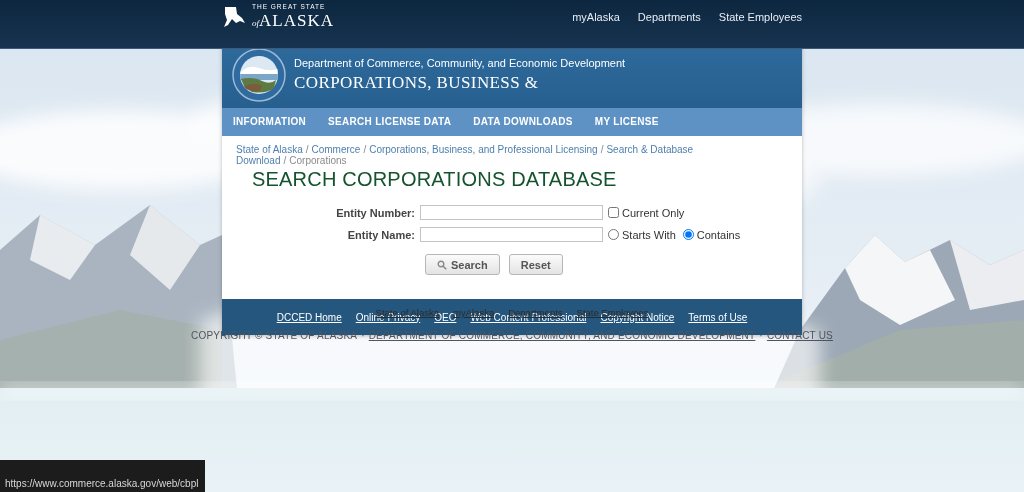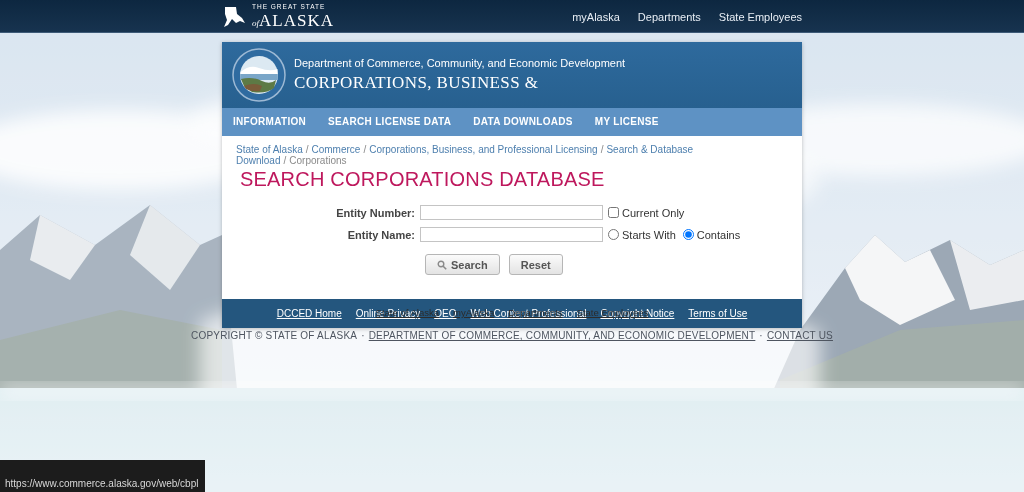--- a/index.html
+++ b/index.html
@@ -3,21 +3,21 @@
 <meta charset="utf-8">
 <style>
   * { margin:0; padding:0; box-sizing:border-box; }
   html,body { width:1024px; height:492px; overflow:hidden; font-family:"Liberation Sans", sans-serif; }
   body { position:relative; background:#dce7f0; }
 
   
   .bg { position:absolute; left:0; top:0; width:1024px; height:492px; z-index:0; }
 
   
-  .topbar { position:absolute; left:0; top:0; width:1024px; height:33px;
+  .topbar { position:absolute; left:0; top:0; width:1024px; height:49px;
     background:linear-gradient(#0d2740,#17334f); z-index:3;
     border-bottom:1px solid #3d5a78; }
   .topbar-inner { position:absolute; left:222px; top:0; width:580px; height:33px;
     display:flex; align-items:center; justify-content:space-between; }
   .ak-logo { display:flex; align-items:center; gap:4px; color:#fff; cursor:pointer; }
   .ak-logo-text { line-height:1; }
   .ak-tagline { font-size:6.5px; letter-spacing:1px; display:block; margin-bottom:1px; }
   .ak-name { font-family:"Liberation Serif", serif; font-size:17px; letter-spacing:1px; }
   .ak-of { font-family:"Liberation Serif", serif; font-style:italic; font-size:9px; }
   .topbar-links { display:flex; gap:18px; }
@@ -37,39 +37,39 @@
   .navbar { height:28px; background:#5e92c4; display:flex; align-items:center; }
   .navbar a { color:#fff; font-size:10px; font-weight:600; letter-spacing:.3px;
     padding:0 11px; line-height:28px; text-decoration:none; cursor:pointer; }
 
   .card-body { background:#fff; padding:8px 14px 24px 14px; }
 
   .breadcrumb { font-size:10px; color:#8a8a8a; margin-bottom:0; }
   .breadcrumb a { color:#4d7fae; text-decoration:none; cursor:pointer; }
   .breadcrumb .sep { color:#8a8a8a; padding:0 3px; }
 
-  .page-title { font-size:20px; color:#be185d; font-weight:400; letter-spacing:.2px;
-    margin:2px 0 14px 4px; }
+  .page-title { font-size:20px; color:#14532d; font-weight:400; letter-spacing:.2px;
+    margin:2px 0 14px 16px; }
 
   .form-row { display:flex; align-items:center; margin-bottom:7px; }
   .form-label { width:184px; text-align:right; font-size:11px; font-weight:bold;
     color:#444; padding-right:5px; }
   .form-input { width:183px; height:15px; border:1px solid #c4c4c4; font-size:11px;
     padding:0 3px; background:#fff; }
   .form-ctrl { display:flex; align-items:center; margin-left:5px; font-size:11px; color:#333; }
   .form-ctrl input { width:11px; height:11px; margin:0 3px 0 0; }
   .form-ctrl label { margin-right:7px; }
 
   .btn-row { display:flex; gap:9px; margin:12px 0 0 189px; }
   .btn { display:inline-flex; align-items:center; gap:4px; height:21px; padding:0 11px;
     background:linear-gradient(#fbfbfb,#e3e3e3); border:1px solid #b6b6b6; border-radius:3px;
     font-size:11px; font-weight:bold; color:#555; cursor:pointer; }
   .mag { width:10px; height:10px; }
 
-  .card-footer { height:29px; background:#24567e; display:flex; align-items:center;
+  .card-footer { height:36px; background:#24567e; display:flex; align-items:center;
     justify-content:center; gap:14px; }
   .card-footer a { color:#fff; font-size:10px; text-decoration:underline; cursor:pointer; }
 
   
   .subfooter { position:absolute; left:222px; top:307px; width:580px; z-index:2;
     display:flex; justify-content:center; gap:14px; }
   .subfooter a { color:#2b2b2b; font-size:9.5px; text-decoration:underline; cursor:pointer; }
 
   .copyright { position:absolute; left:122px; top:330px; width:780px; z-index:2;
     text-align:center; font-size:10px; color:#4e5560; letter-spacing:.2px; }

